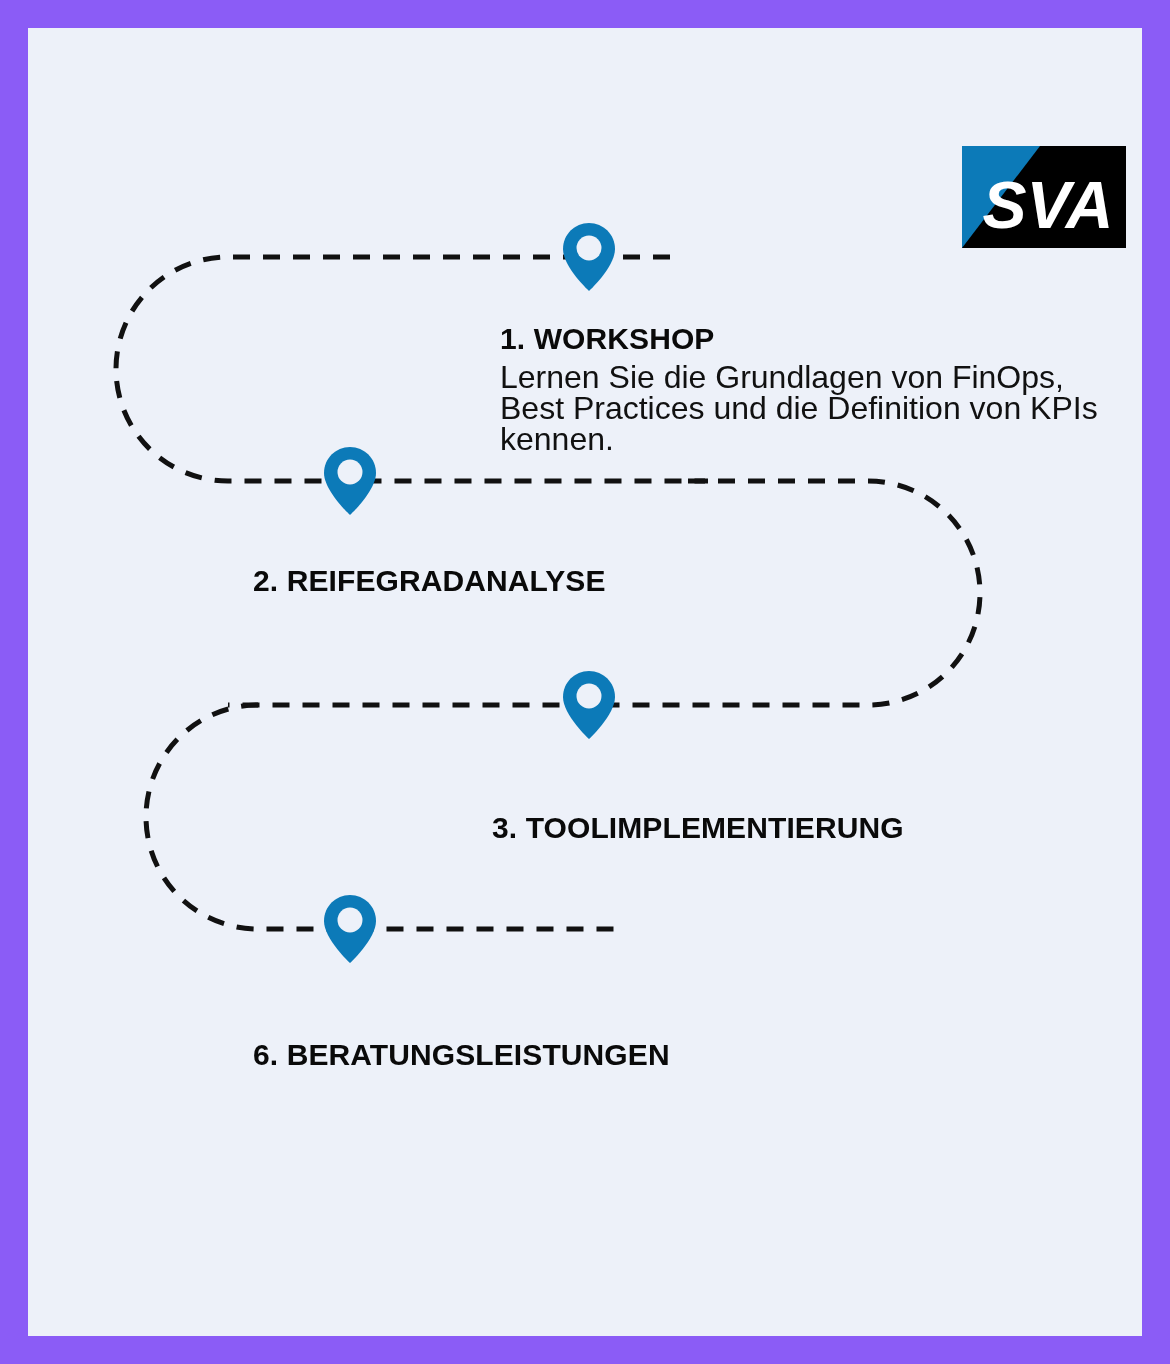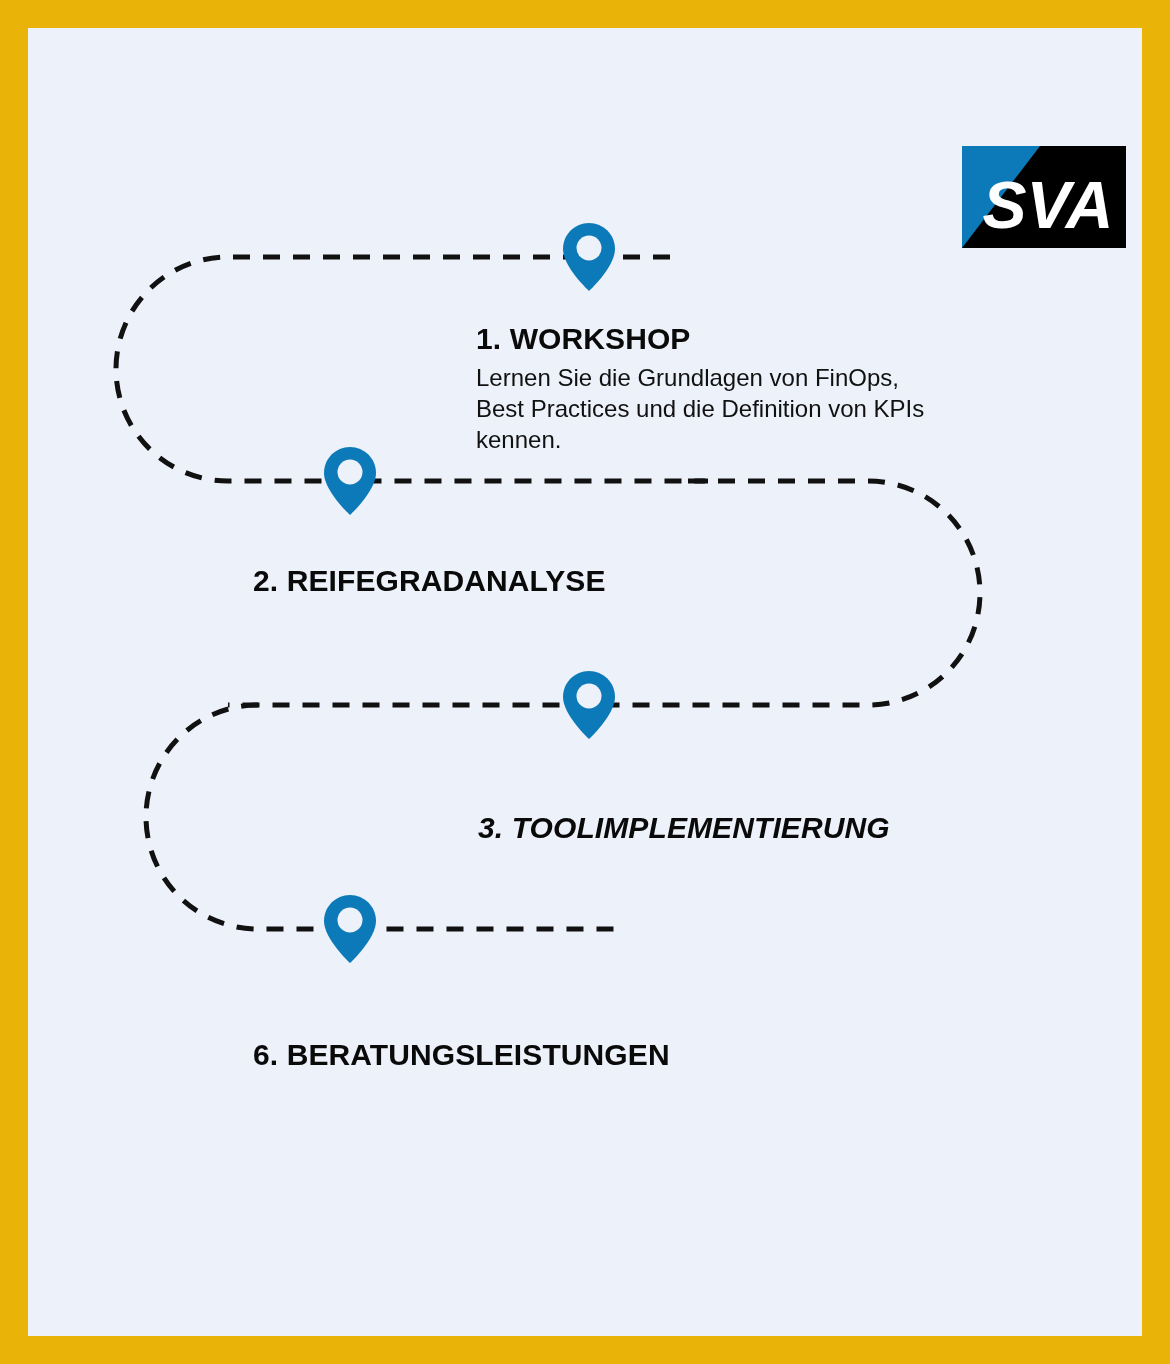--- a/index.html
+++ b/index.html
@@ -4,21 +4,21 @@
 <style>
   html, body {
     margin: 0;
     padding: 0;
     background: #ffffff;
   }
   #page {
     position: relative;
     width: 1170px;
     height: 1364px;
-    background: #eab308;
+    background: #8b5cf6;
     overflow: hidden;
     font-family: "Liberation Sans", sans-serif;
   }
   #canvas {
     position: absolute;
     left: 28px;
     top: 28px;
     width: 1114px;
     height: 1308px;
     background: #edf1f9;
@@ -59,21 +59,21 @@
   }
   .step-title {
     font-size: 30px;
     font-weight: bold;
     color: #0a0a0a;
     letter-spacing: 0.1px;
     margin: 0 0 6px 0;
     white-space: nowrap;
   }
   .step-body {
-    font-size: 24px;
+    font-size: 32px;
     font-weight: normal;
     line-height: 31px;
     color: #111111;
     margin: 0;
     white-space: pre-line;
   }
 </style>
 </head>
 <body>
 
@@ -126,32 +126,32 @@
       </svg>
     </div>
 
     <div class="pin" style="left:296px; top:867px;">
       <svg width="52" height="68" viewBox="0 0 52 68">
         <path d="M26 0 C11.6 0 0 11.6 0 26 C0 44 26 68 26 68 C26 68 52 44 52 26 C52 11.6 40.4 0 26 0 Z" fill="#0c7ab8"></path>
         <circle cx="26" cy="25" r="12.5" fill="#edf1f9"></circle>
       </svg>
     </div>
 
-    <div class="step" style="left:448px; top:294px;">
+    <div class="step" style="left:472px; top:294px;">
       <div class="step-title">1. WORKSHOP</div>
       <div class="step-body">Lernen Sie die Grundlagen von FinOps,
 Best Practices und die Definition von KPIs
 kennen.</div>
     </div>
 
     <div class="step" style="left:225px; top:528px;margin-top:8px;">
       <div class="step-title">2. REIFEGRADANALYSE</div>
     </div>
 
-    <div class="step" style="left:450px; top:783px;font-style:italic;">
+    <div class="step" style="left:464px; top:783px;">
       <div class="step-title">3. TOOLIMPLEMENTIERUNG</div>
     </div>
 
     <div class="step" style="left:225px; top:1010px;">
       <div class="step-title">6. BERATUNGSLEISTUNGEN</div>
     </div>
 
   </div>
 </div>
 

